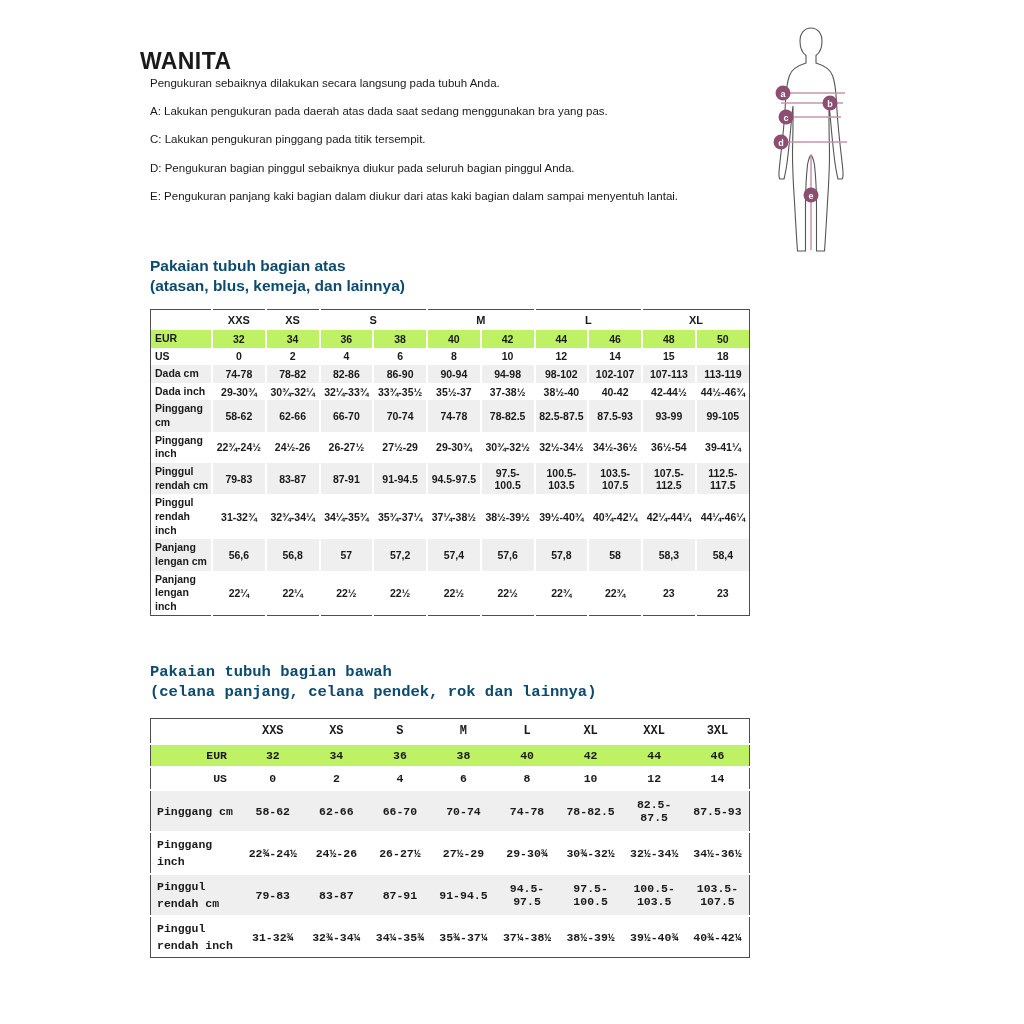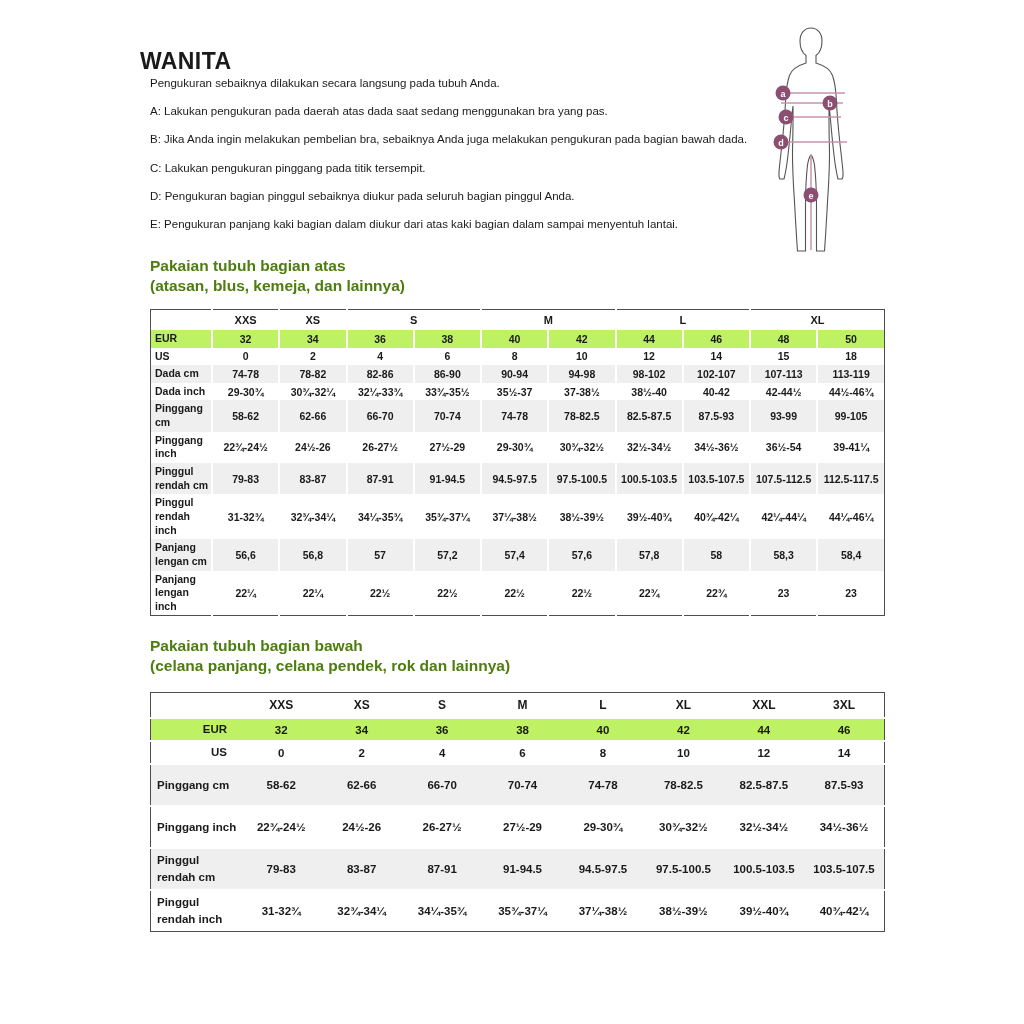--- a/index.html
+++ b/index.html
@@ -14,30 +14,30 @@
   }
   .intro {
     position:absolute; left:150px; top:77px; width:640px; font-size:11.5px;
   }
   .intro p { margin:0 0 15px 0; line-height:1.15; }
 
   .figure-wrap { position:absolute; left:763px; top:22px; }
 
   .section { position:absolute; left:150px; }
   .section-upper { top:256px; }
-  .section-lower { top:636px; }
+  .section-lower { top:662px;font-family:Liberation Mono, monospace; }
   .section-heading {
-    color:#4d7c0f; font-size:15.5px; font-weight:bold; line-height:1.32;
+    color:#0c4a6e; font-size:15.5px; font-weight:bold; line-height:1.32;
     margin:0 0 12px 0;
   }
   .section-lower .section-heading { margin-bottom:15px; }
   .section-heading span { display:block; }
 
   table {
-    border-collapse:collapse; table-layout:fixed; width:735px;
+    border-collapse:collapse; table-layout:fixed; width:600px;
     border:1.5px solid #4d4d4d; font-weight:bold; background:#fff;
   }
   th, td { text-align:center; overflow:hidden; }
 
   
   .t1 th, .t1 td { font-size:10.5px; padding:2px 1px; }
   .t1 thead th { height:16px; font-size:11px; }
   .t1 .corner { width:58px; }
   .t1 tbody td { height:13px; }
   .t1 .rowlabel { text-align:left; padding-left:4px; line-height:1.3; }
@@ -57,21 +57,20 @@
   .row-alt > * { background:#efefef; }
 </style>
 </head>
 <body>
 
 <h1 class="page-title">WANITA</h1>
 
 <div class="intro">
   <p>Pengukuran sebaiknya dilakukan secara langsung pada tubuh Anda.</p>
   <p>A: Lakukan pengukuran pada daerah atas dada saat sedang menggunakan bra yang pas.</p>
-  <p>B: Jika Anda ingin melakukan pembelian bra, sebaiknya Anda juga melakukan pengukuran pada bagian bawah dada.</p>
   <p>C: Lakukan pengukuran pinggang pada titik tersempit.</p>
   <p>D: Pengukuran bagian pinggul sebaiknya diukur pada seluruh bagian pinggul Anda.</p>
   <p>E: Pengukuran panjang kaki bagian dalam diukur dari atas kaki bagian dalam sampai menyentuh lantai.</p>
 </div>
 
 <div class="figure-wrap">
   <svg width="100" height="235" viewBox="0 0 100 235">
     <path d="M48,6 C41.5,6 37,11.5 37,19 C37,25.5 39.5,31 43,33.5 L43,41
          C35,43.5 28.5,47.5 26.5,53.5 C24,60 23,70 22.5,80
          C22,92 20.5,108 19,122 C17.8,133 16.5,143 16,150

